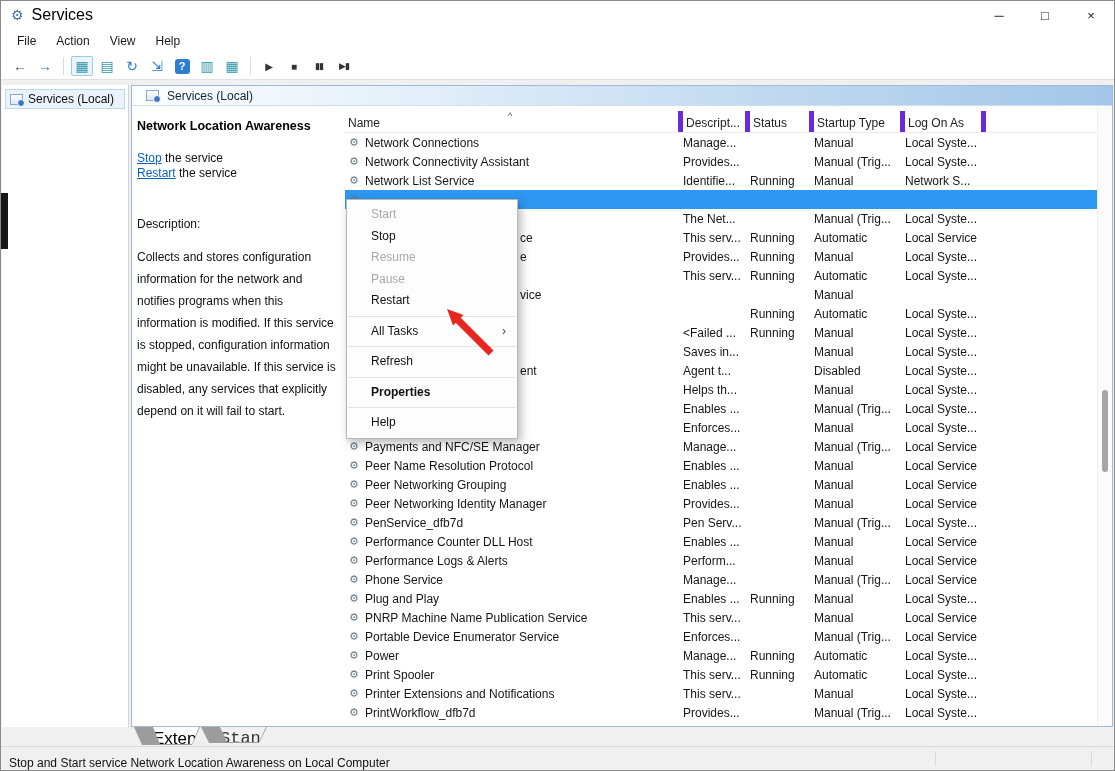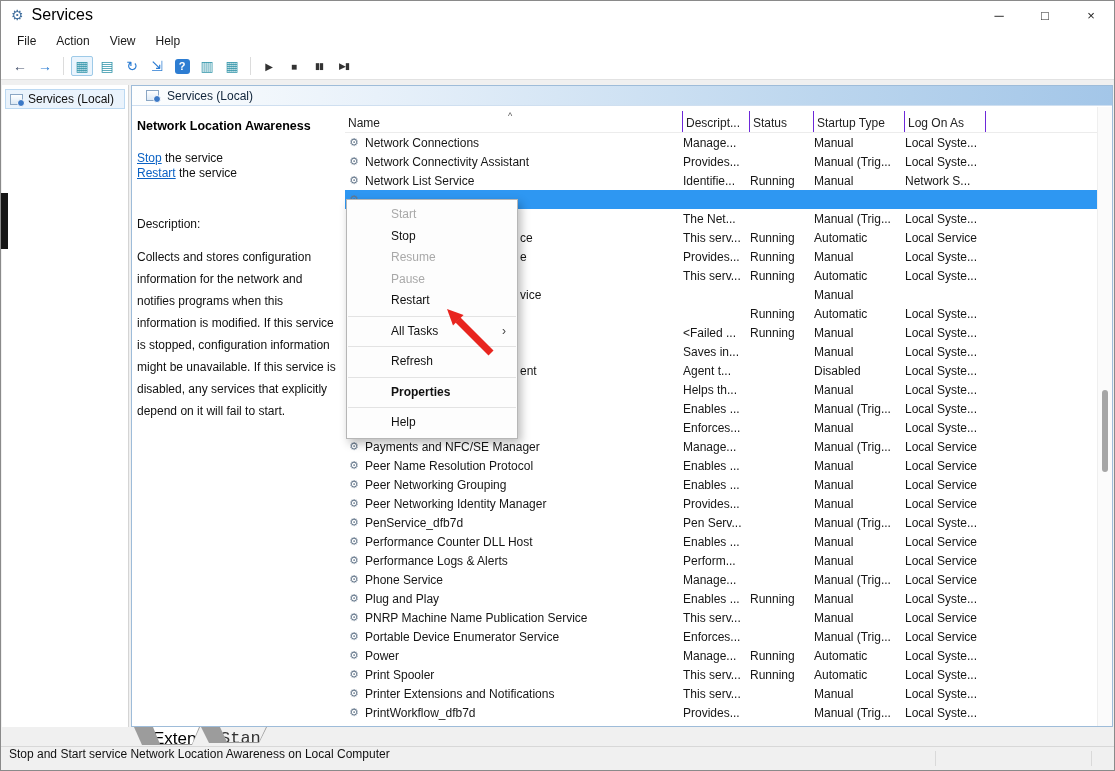--- a/index.html
+++ b/index.html
@@ -47,21 +47,21 @@
   .desc-pane{position:absolute; top:21px; left:0; width:212px; bottom:12px; background:#fff; padding:12px 6px 0 5px; overflow:hidden;}
   .svc-title{font-weight:bold; font-size:12.5px; color:#000;}
   .svc-links{margin-top:18px; line-height:15px;}
   .link{color:var(--link); text-decoration:underline;}
   .desc-label{margin-top:36px;}
   .desc-text{margin-top:15px; width:202px; line-height:22px; color:#101010;}
 
   
   .list-pane{position:absolute; top:21px; left:213px; right:15px; bottom:0; background:#fff; overflow:hidden;}
   .list-header{height:22px; margin-top:4px; display:flex; position:relative; border-bottom:1px solid #ececec; color:#222;}
-  .hcell{border-right:1px solid #6d28d9; padding:5px 16px 0 3px; white-space:nowrap; overflow:hidden;}
+  .hcell{border-right:5px solid #6d28d9; padding:5px 16px 0 3px; white-space:nowrap; overflow:hidden;}
   .c-name{width:338px;} .c-desc{width:67px;} .c-status{width:64px;} .c-startup{width:91px;} .c-logon{width:81px;}
   .sort-ind{position:absolute; left:163px; top:0px; font-size:9px; color:#555;}
   .rows{position:absolute; top:26px; left:0; right:0; bottom:0; overflow:hidden;}
   .row{height:19px; display:flex; align-items:center; white-space:nowrap;}
   .row.selected{background:var(--sel);}
   .cell{overflow:hidden; white-space:nowrap; color:#161616;}
   .row .c-name{display:flex; align-items:center; gap:4px; padding-left:2px;}
   .svc-icon{font-size:11px; color:#66788c; width:14px; text-align:center; flex:0 0 auto;}
   .nm.frag{margin-left:155px;}
 
@@ -70,27 +70,27 @@
   .v-thumb{position:absolute; top:283px; left:4px; width:6px; height:82px; background:#a6a6a6; border-radius:3px;}
 
   
   .tabs-strip{position:absolute; left:130px; right:1px; bottom:0; height:19px; background:#f0f0f0; display:flex; align-items:flex-start; padding-left:3px;}
   .tab{position:relative; width:66px; height:18px; margin-right:1px; clip-path:polygon(0 0,100% 0,calc(100% - 8px) 100%,8px 100%); background:#9c9c9c;}
   .tab:not(.active){height:16px;}
   .tab-inner{position:absolute; left:1px; right:1px; top:0; bottom:1px; clip-path:polygon(0 0,100% 0,calc(100% - 7px) 100%,7px 100%); background:#fff; text-align:center; font-size:17px; padding-top:2px; color:#000;margin-left:18px;}
   .tab:not(.active) .tab-inner{background:#f1f1f1; color:#333;font-family:Liberation Mono, monospace;}
 
   
-  .statusbar{position:absolute; left:0; right:0; bottom:0; height:24px; background:#f0f0f0; border-top:1px solid #d8d8d8; display:flex; align-items:flex-start; padding-left:8px;}
+  .statusbar{position:absolute; left:0; right:0; bottom:0; height:24px; background:#f0f0f0; border-top:1px solid #d8d8d8; display:flex; align-items:flex-end; padding-left:8px;}
   .sb-div{position:absolute; top:4px; bottom:4px; width:1px; background:#d9d9d9;}
   .sb-d1{right:178px;} .sb-d2{right:22px;}
 
   
   .context-menu{position:absolute; left:345px; top:198px; width:172px; background:#fdfdfd; border:1px solid #b6b6b6; box-shadow:3px 4px 9px rgba(0,0,0,0.28); padding:4px 0; z-index:50;}
-  .cm-item{height:21.5px; line-height:21.5px; padding-left:44px; color:#111; position:relative; white-space:nowrap;}
+  .cm-item{height:21.5px; line-height:21.5px; padding-left:24px; color:#111; position:relative; white-space:nowrap;}
   .cm-item.disabled{color:#a9a9a9;}
   .cm-item.bold{font-weight:bold;}
   .cm-sub{position:absolute; right:11px; top:0; color:#444;}
   .cm-sep{height:1px; background:#e3e3e3; margin:4px 1px;}
 
   .arrow-svg{position:absolute; left:432px; top:300px; z-index:60;}
   .artifact{position:absolute; left:0; top:192px; width:7px; height:56px; background:#161616; z-index:5;}
 </style>
 </head>
 <body>

